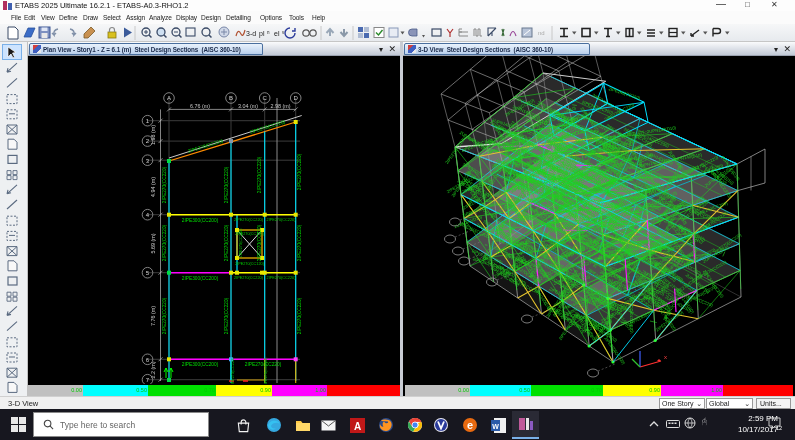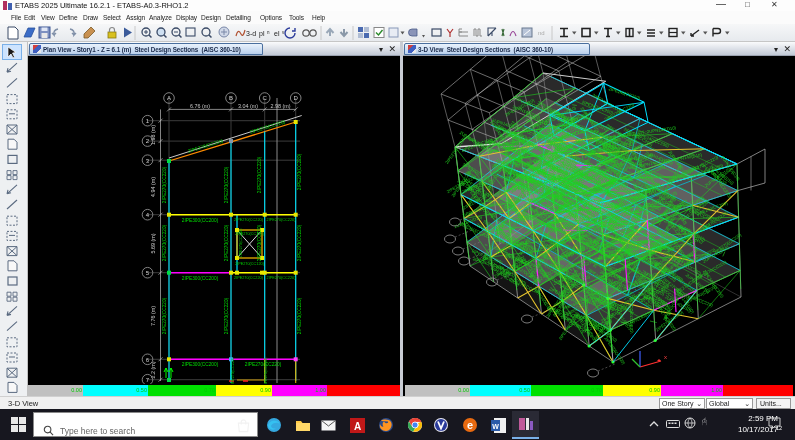--- a/index.html
+++ b/index.html
@@ -1334,21 +1334,21 @@
   <div style="position:absolute;left:706px;top:1px;width:47px;height:11px;background:#fff;border:1px solid #999;font:7px 'Liberation Sans',sans-serif;color:#222;padding:1px 2px">Global<span style="position:absolute;right:2px">⌄</span></div>
   <div style="position:absolute;left:756px;top:1px;width:35px;height:11px;background:#f4f4f4;border:1px solid #999;font:7px 'Liberation Sans',sans-serif;color:#222;padding:1px 3px">Units...</div>
 </div>
 <div style="position:absolute;left:0;top:409px;width:795px;height:31px;background:#17171f">
       <svg style="position:absolute;left:11px;top:8px" width="15" height="15" viewBox="0 0 15 15">
 <rect x="0" y="0" width="7" height="7" fill="#e8e8e8"></rect>
         <rect x="8" y="0" width="7" height="7" fill="#e8e8e8"></rect>
         <rect x="0" y="8" width="7" height="7" fill="#e8e8e8"></rect>
         <rect x="8" y="8" width="7" height="7" fill="#e8e8e8"></rect>
       </svg>
-      <div style="position:absolute;left:33px;top:3px;width:225px;height:25px;background:#fff;border:1px solid #8a8a8a;display:flex;align-items:flex-end">
+      <div style="position:absolute;left:33px;top:3px;width:176px;height:25px;background:#fff;border:1px solid #8a8a8a;display:flex;align-items:center">
         <svg width="11" height="11" viewBox="0 0 12 12" style="margin:0 6px 0 9px">
           <circle cx="5" cy="5" r="3.6" fill="none" stroke="#444" stroke-width="1.2"></circle>
           <line x1="7.6" y1="7.6" x2="11" y2="11" stroke="#444" stroke-width="1.2"></line>
         </svg>
         <span style="font:8.5px 'Liberation Sans',sans-serif;color:#666">Type here to search</span>
       </div>
       <div style="position:absolute;left:230px;top:2px;width:27px;height:28px;display:flex;align-items:center;justify-content:center">
         <svg width="15" height="15" viewBox="0 0 16 16">
           <path d="M2.5 5.5 h11 l-1 9 h-9 z" fill="none" stroke="#f2f2f2" stroke-width="1.2"></path>
           <path d="M5.5 7 V4.5 a2.5 2.5 0 0 1 5 0 V7" fill="none" stroke="#f2f2f2" stroke-width="1.2"></path>

